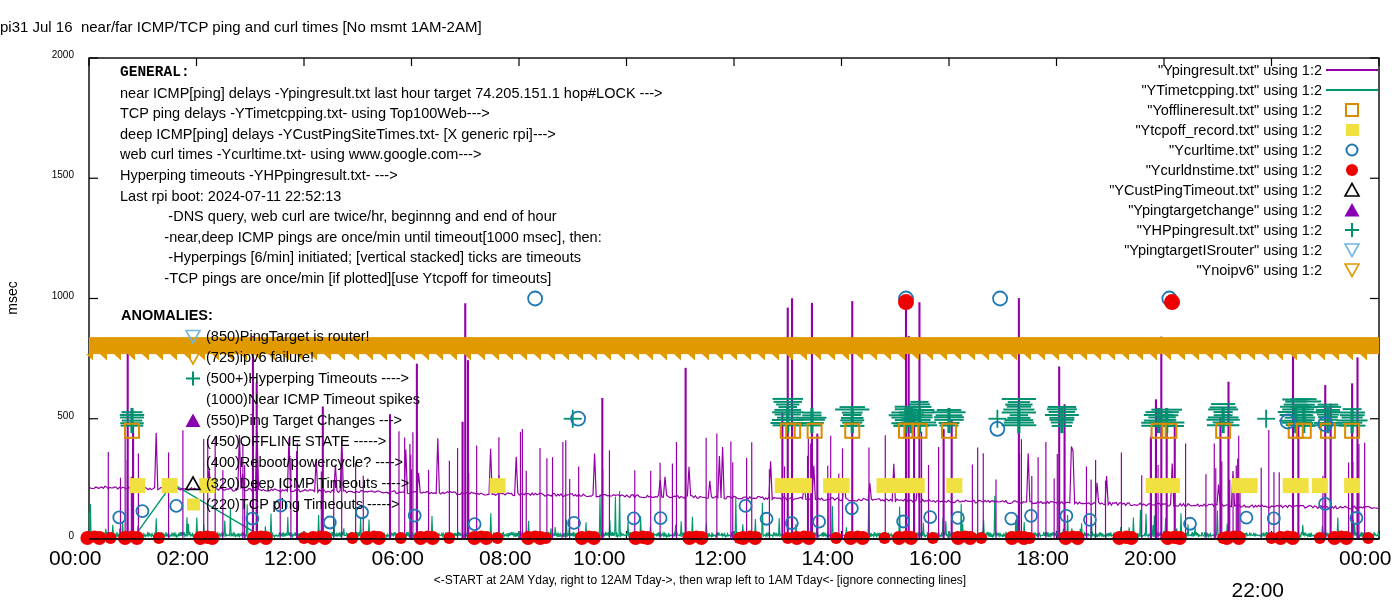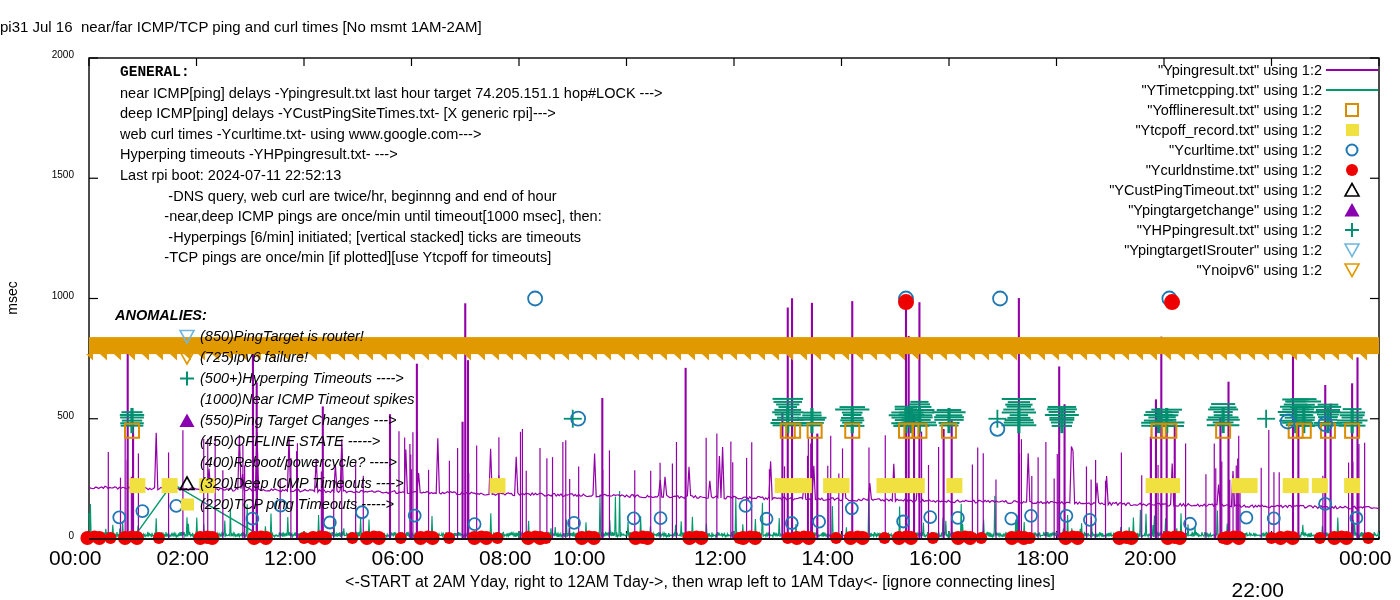--- a/index.html
+++ b/index.html
@@ -6,27 +6,27 @@
   html,body{margin:0;padding:0;background:#ffffff;}
   body{width:1400px;height:600px;overflow:hidden;
        font-family:"Liberation Sans","DejaVu Sans",sans-serif;color:#000;}
   #root{position:relative;width:1400px;height:600px;}
   .t{position:absolute;white-space:pre;}
   #chart-title{left:0;top:18px;width:1400px;text-align:left;font-size:15px;}
   #ylabel{position:absolute;left:-18px;top:290px;width:60px;text-align:center;
           font-size:14px;transform:rotate(-90deg);transform-origin:center;}
   .ytick{position:absolute;width:62px;text-align:right;font-size:10px;}
   .xtick{position:absolute;width:80px;text-align:left;font-size:21px;top:546px;}
-  #xlabel{left:0;top:573px;width:1400px;text-align:center;font-size:16px;}
+  #xlabel{left:0;top:573px;width:1400px;text-align:center;font-size:12px;}
   #plot{position:absolute;left:89px;top:58px;width:1290px;height:481px;}
   #plot svg{display:block;}
   #general-block{position:absolute;left:120px;top:62px;}
   #general-block .row{height:20.6px;line-height:20.6px;white-space:pre;font-size:14.5px;}
   #general-block .hdr{font-weight:bold;font-family:Liberation Mono, monospace;}
-  #anomalies-block{position:absolute;left:115px;top:305px;font-style:italic;}
+  #anomalies-block{position:absolute;left:121px;top:305px;}
   #anomalies-block .row{height:21px;line-height:21px;white-space:pre;font-size:14.5px;
                          position:relative;}
   #anomalies-block .hdr{font-weight:bold;}
   .anom-txt{position:absolute;left:85px;top:0;}
   .anom-mk{position:absolute;left:62px;top:0;width:20px;height:21px;}
   #legend{position:absolute;left:1030px;top:60px;width:350px;}
   #legend .lrow{height:20px;line-height:20px;position:relative;font-size:14.5px;}
   #legend .ltxt{position:absolute;right:58px;top:0;white-space:pre;text-align:right;}
   #legend .lmk{position:absolute;right:0px;top:0;width:56px;height:20px;}
   svg{overflow:visible;}
@@ -46,21 +46,21 @@
       <div class="ytick" style="left: 12px; top: 289.5px;">1000</div>
       <div class="ytick" style="left: 12px; top: 169.25px;">1500</div>
       <div class="ytick" style="left: 12px; top: 49px;">2000</div>
     </div>
   <div id="xticks">
       <div class="xtick" style="left: 49px;">00:00</div>
       <div class="xtick" style="left: 156.5px;">02:00</div>
       <div class="xtick" style="left: 264px;">12:00</div>
       <div class="xtick" style="left: 371.5px;">06:00</div>
       <div class="xtick" style="left: 479px;">08:00</div>
-      <div class="xtick" style="left: 553px;">10:00</div>
+      <div class="xtick" style="left: 573px;">10:00</div>
       <div class="xtick" style="left: 694px;">12:00</div>
       <div class="xtick" style="left: 801.5px;">14:00</div>
       <div class="xtick" style="left: 909px;">16:00</div>
       <div class="xtick" style="left: 1016.5px;">18:00</div>
       <div class="xtick" style="left: 1124px;">20:00</div>
       <div class="xtick" style="left: 1231.5px; margin-top: 32px;">22:00</div>
       <div class="xtick" style="left: 1339px;">00:00</div>
     </div>
 
   <div id="plot">
@@ -695,20 +695,21 @@
         <circle cx="1279.2499999999995" cy="480.038" r="6" fill="#ee0000"></circle>
         <circle cx="817" cy="244.10750000000002" r="8" fill="#ee0000"></circle>
         <circle cx="1083.0624999999998" cy="244.10750000000002" r="8" fill="#ee0000"></circle>
         <line x1="0" y1="481" x2="1290" y2="481" stroke="#000000" stroke-width="1.6"></line>
       </svg>
   </div>
 
   <div id="general-block">
       <div class="row hdr">GENERAL:</div>
       <div class="row">near ICMP[ping] delays -Ypingresult.txt last hour target 74.205.151.1 hop#LOCK ---&gt;</div>
+      <div class="row">TCP ping delays -YTimetcpping.txt- using Top100Web---&gt;</div>
       <div class="row">deep ICMP[ping] delays -YCustPingSiteTimes.txt- [X generic rpi]---&gt;</div>
       <div class="row">web curl times -Ycurltime.txt- using www.google.com---&gt;</div>
       <div class="row">Hyperping timeouts -YHPpingresult.txt- ---&gt;</div>
       <div class="row">Last rpi boot: 2024-07-11 22:52:13</div>
       <div class="row">            -DNS query, web curl are twice/hr, beginnng and end of hour</div>
       <div class="row">           -near,deep ICMP pings are once/min until timeout[1000 msec], then:</div>
       <div class="row">            -Hyperpings [6/min] initiated; [vertical stacked] ticks are timeouts</div>
       <div class="row">           -TCP pings are once/min [if plotted][use Ytcpoff for timeouts]</div>
     </div>
   <div id="anomalies-block">

